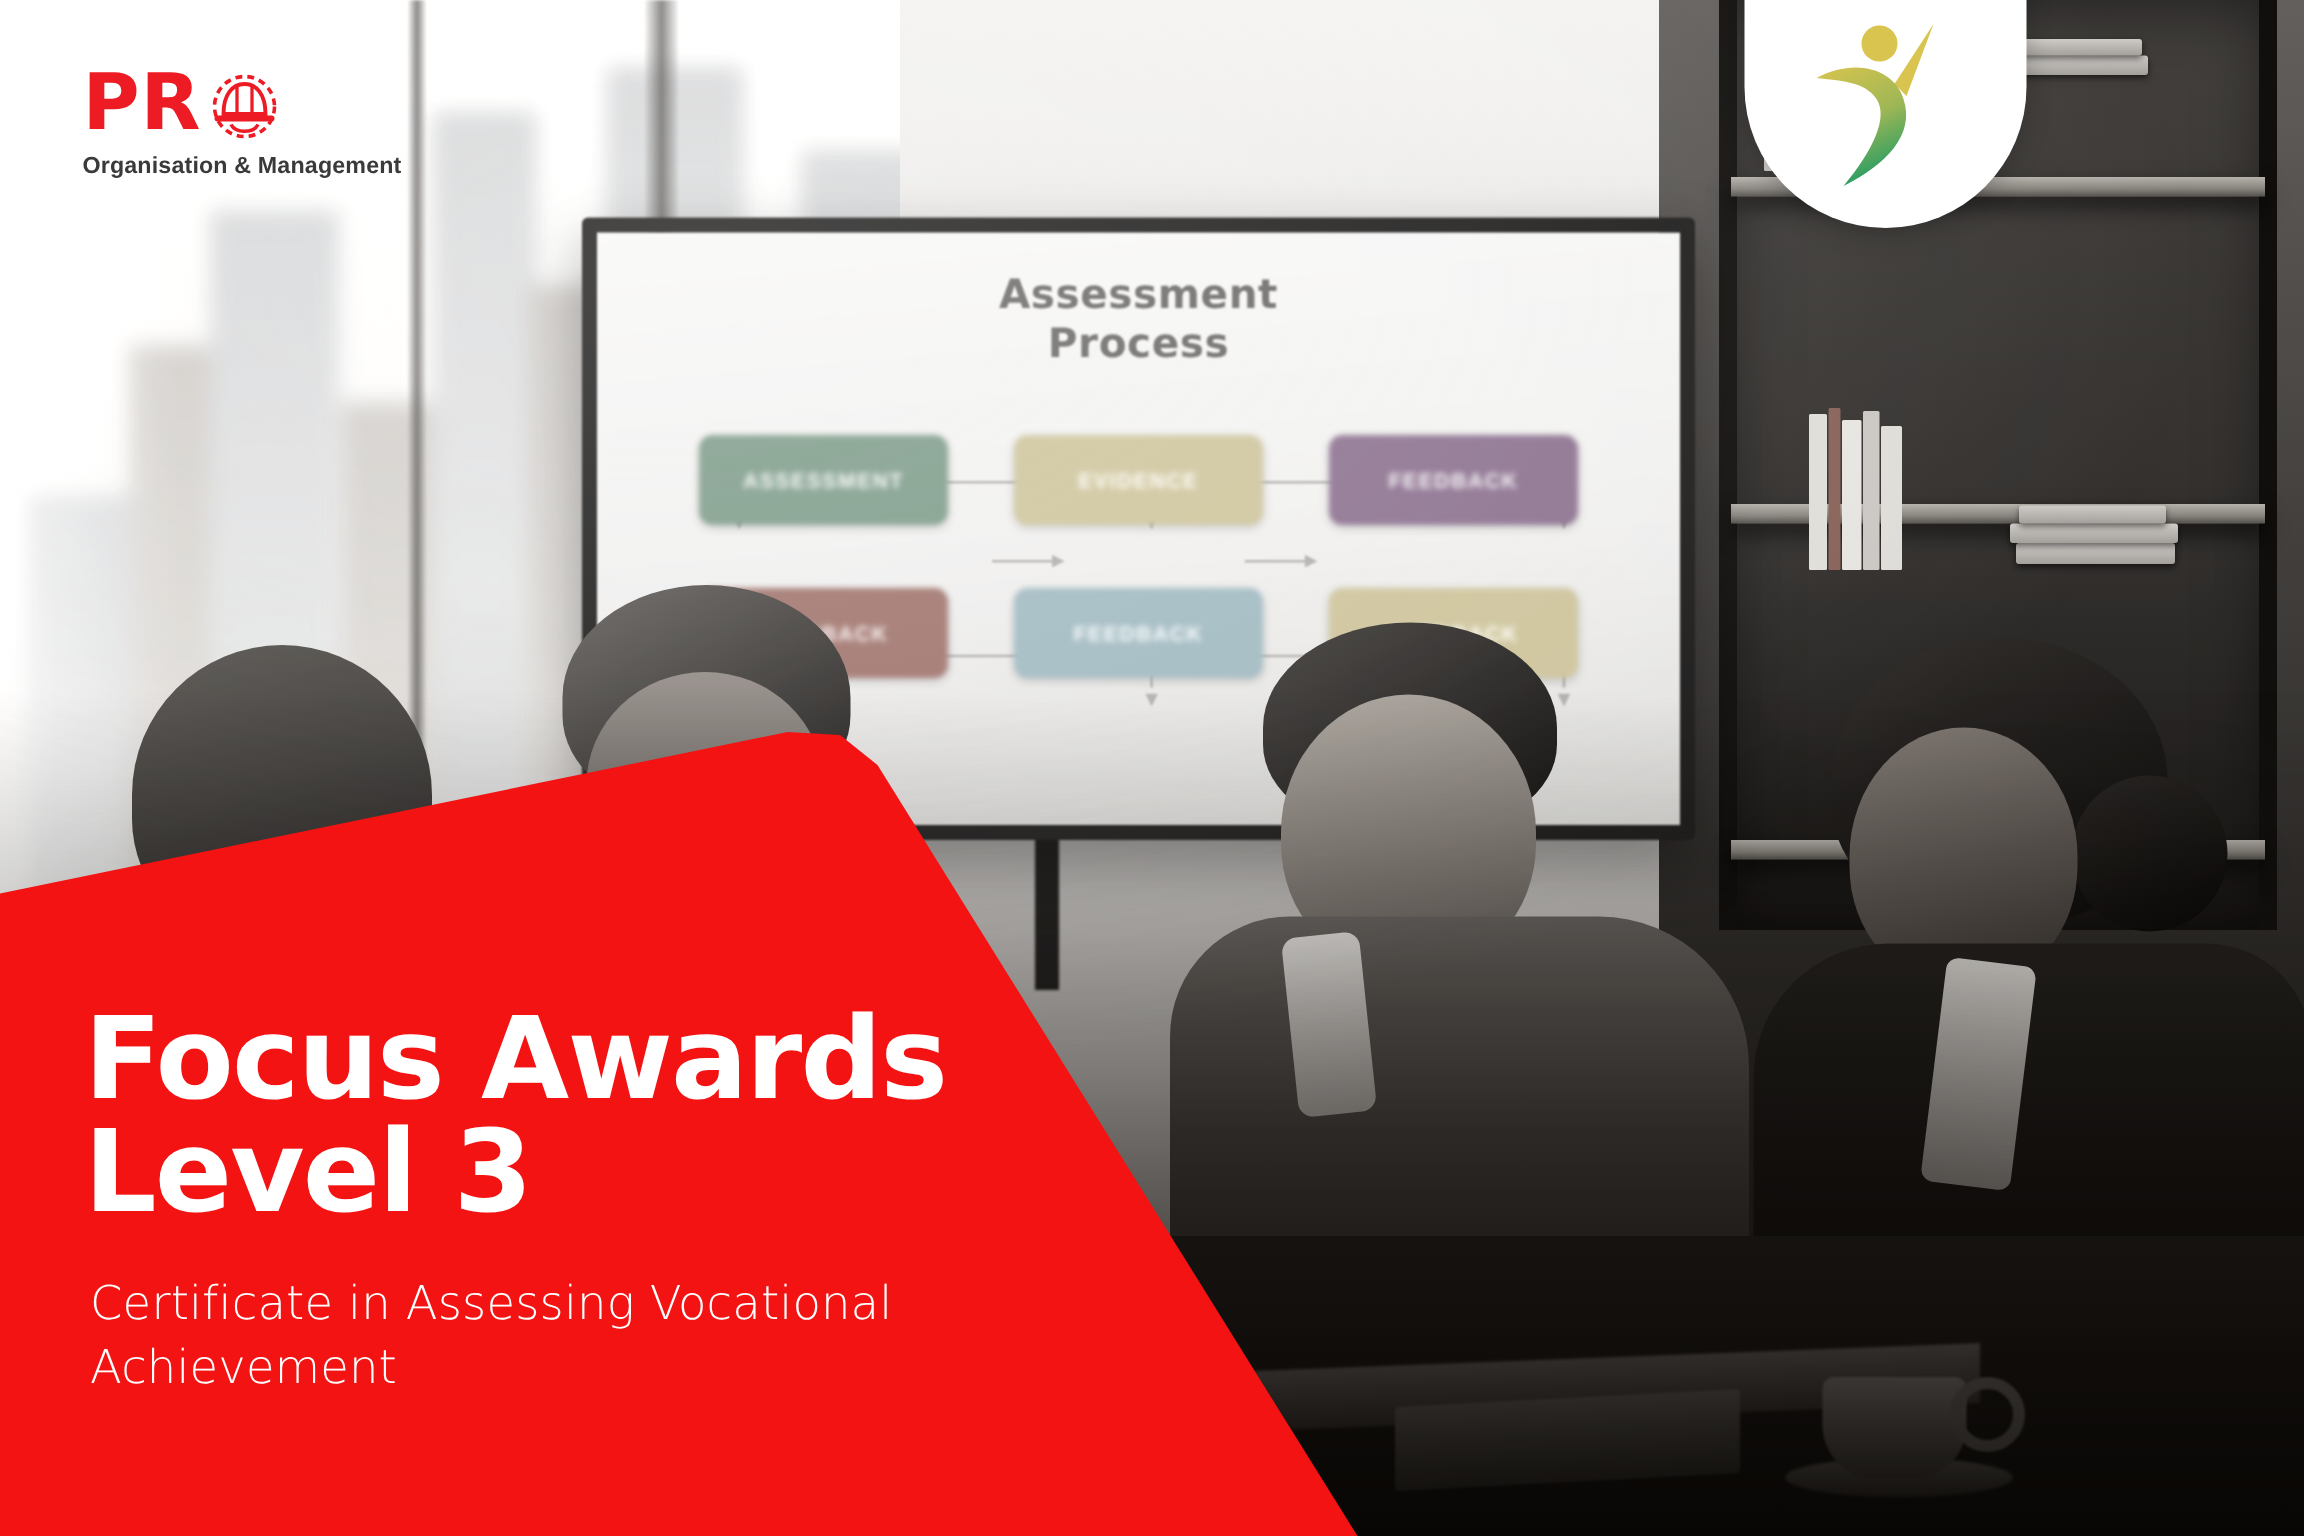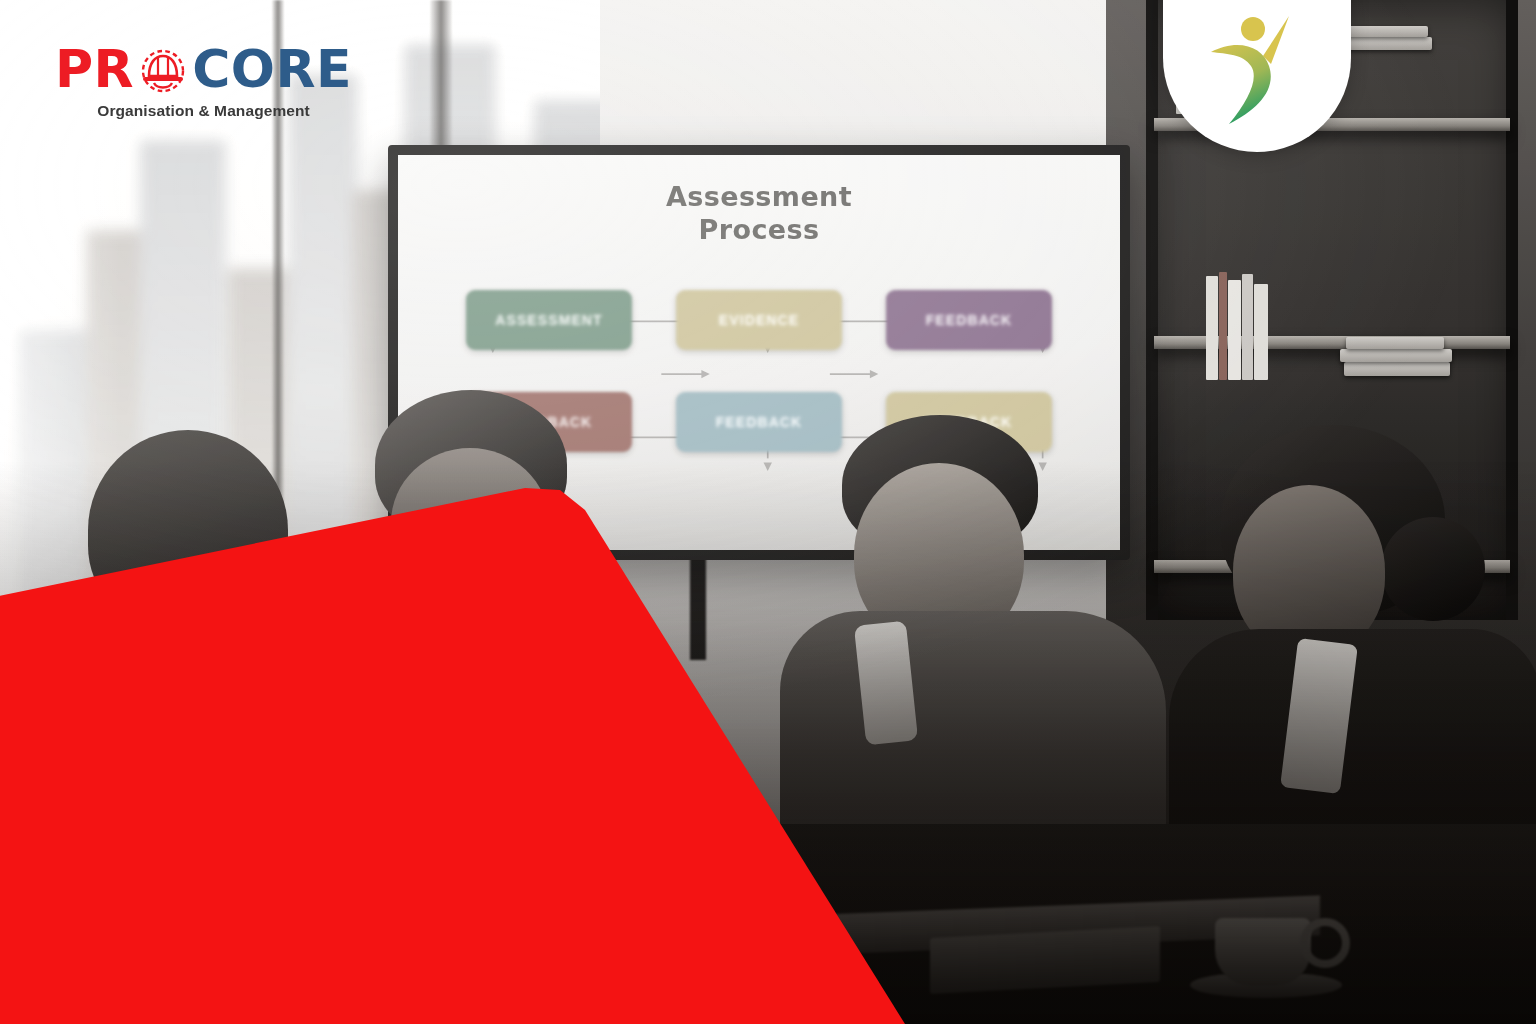--- a/index.html
+++ b/index.html
@@ -289,36 +289,42 @@
     <div class="saucer"></div>
     <div class="cup"></div>
     <div class="cup-handle"></div>
 
     <div class="photo-desat"></div>
     <div class="photo-grade"></div>
   </div>
 
   <div class="red-banner"></div>
 
+  <div class="banner-text">
+    <h1 class="banner-title">
+      <span>Focus Awards</span><br>
+      <span>Level 3</span>
+    </h1>
+    <p class="banner-sub">Certificate in Assessing Vocational Achievement</p>
+  </div>
 
   <div class="logo">
     <div class="logo-row">
       <span class="logo-pr">PR</span>
       <span class="logo-mark">
         <svg viewBox="0 0 54 52" width="54" height="52">
           <g fill="none" stroke="#ED1C24" stroke-width="2.4">
             <circle cx="27" cy="28" r="20" stroke-dasharray="4.6 3.4"></circle>
           </g>
           <path d="M9 34 h36 a2 2 0 0 1 0 4 H9 a2 2 0 0 1 0 -4 z" fill="#ED1C24"></path>
           <path d="M13 33 C13 20 19 13 27 13 C35 13 41 20 41 33 z" fill="none" stroke="#ED1C24" stroke-width="2.6"></path>
           <path d="M22 14 L22 32 M32 14 L32 32" stroke="#ED1C24" stroke-width="2.2"></path>
           <path d="M18 40 C21 46 33 46 36 40" fill="none" stroke="#ED1C24" stroke-width="2.4"></path>
         </svg>
       </span>
-      <span class="logo-core">CORE</span>
     </div>
     <div class="logo-tag">Organisation &amp; Management</div>
   </div>
 
   <div class="badge">
     <span class="badge-mark">
       <svg viewBox="0 0 128 118" width="128" height="118">
         <defs>
           <linearGradient id="figGrad" x1="0" y1="0" x2="0.35" y2="1">
             <stop offset="0%" stop-color="#D8C44E"></stop>

